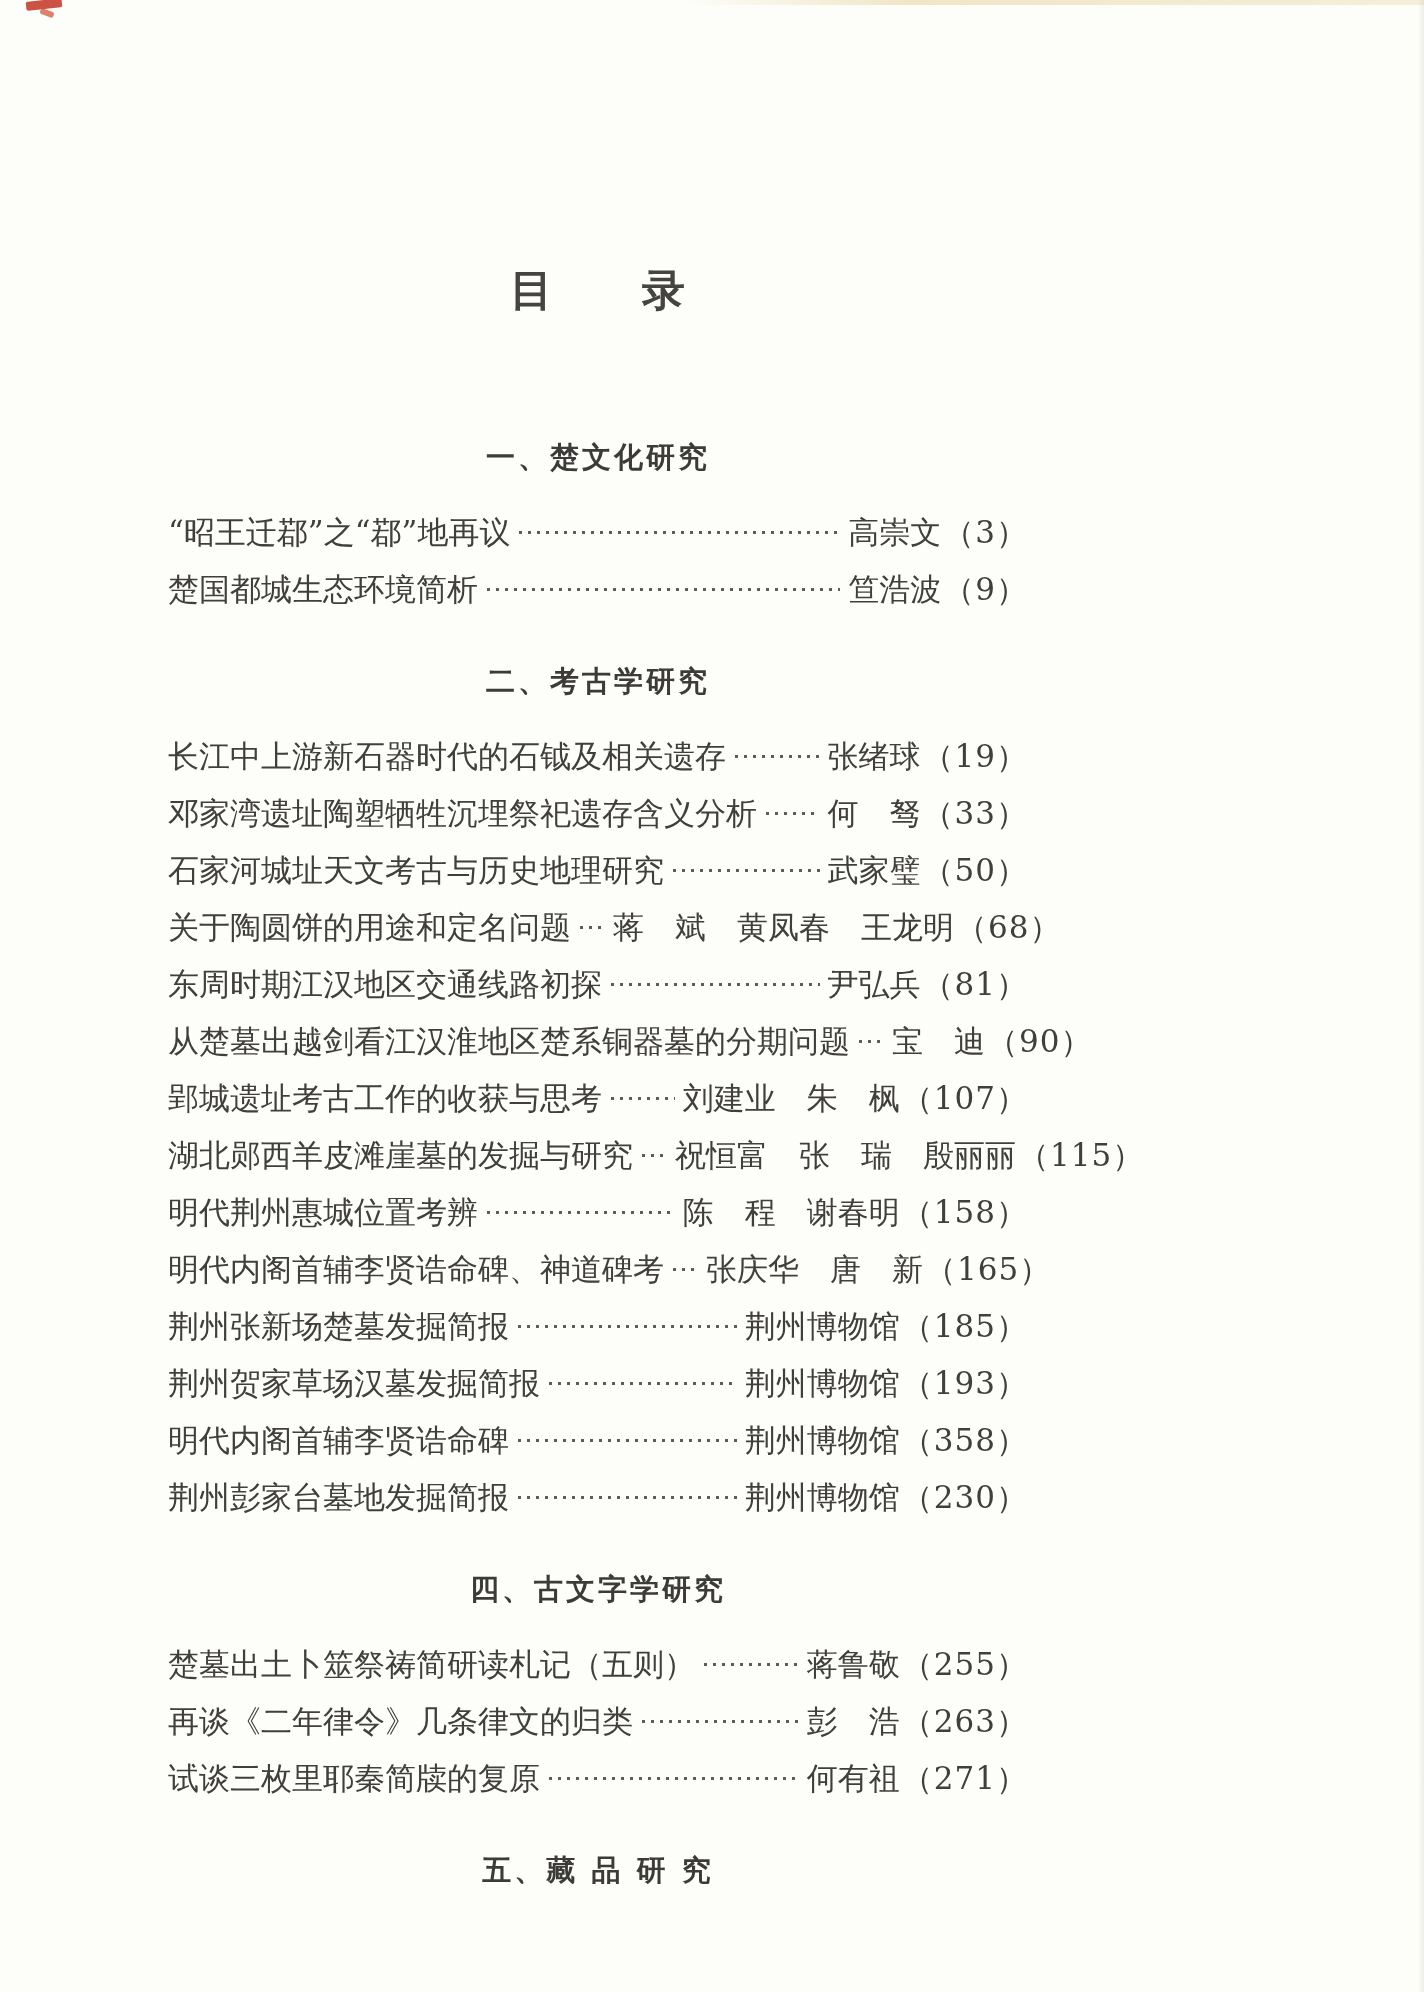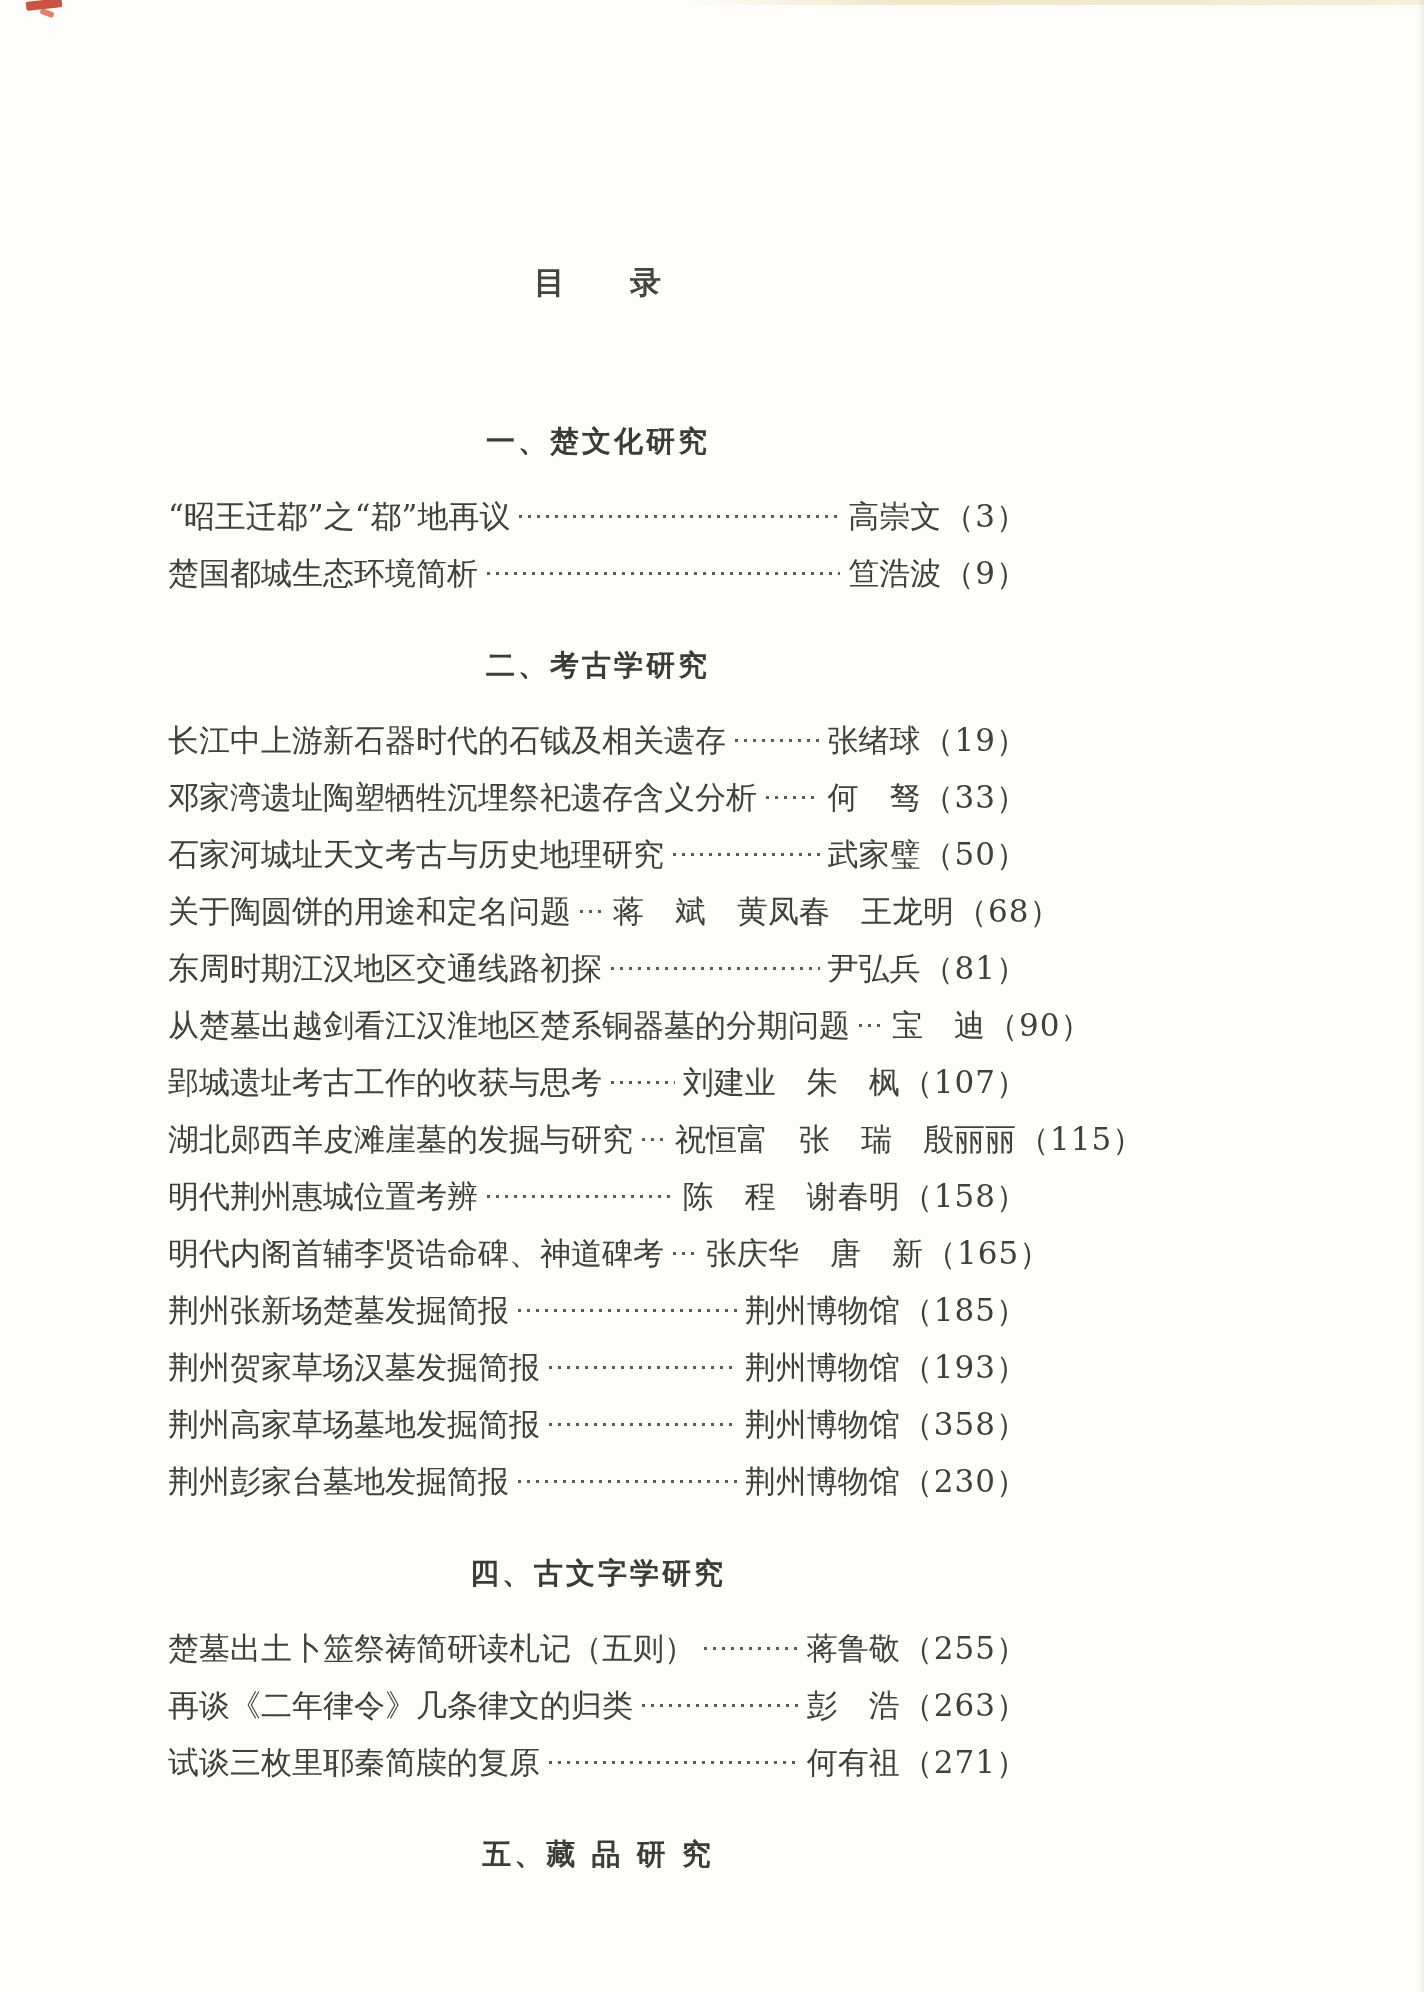--- a/index.html
+++ b/index.html
@@ -37,21 +37,21 @@
   .content {
     position: absolute;
     left: 168px;
     top: 0;
     width: 860px;
   }
   .doc-title {
     margin: 0;
     padding-top: 262px;
     text-align: center;
-    font-size: 31px;
+    font-size: 43px;
     font-weight: bold;
     color: #454442;
     letter-spacing: 1px;
   }
   .section { margin: 0; }
   .section-heading {
     margin: 44px 0 26px 0;
     text-align: center;
     font-family: "DejaVu Sans", "Liberation Sans", sans-serif;
     font-size: 29px;
@@ -199,21 +199,21 @@
   </li>
 
   <li class="entry">
     <span class="entry-title">荆州贺家草场汉墓发掘简报</span>
     <span class="leader"></span>
     <span class="entry-authors">荆州博物馆</span>
     <span class="entry-page">（193）</span>
   </li>
 
   <li class="entry">
-    <span class="entry-title">荆州高家草场墓地发掘简报</span>
+    <span class="entry-title">明代内阁首辅李贤诰命碑</span>
     <span class="leader"></span>
     <span class="entry-authors">荆州博物馆</span>
     <span class="entry-page">（358）</span>
   </li>
 
   <li class="entry">
     <span class="entry-title">荆州彭家台墓地发掘简报</span>
     <span class="leader"></span>
     <span class="entry-authors">荆州博物馆</span>
     <span class="entry-page">（230）</span>

